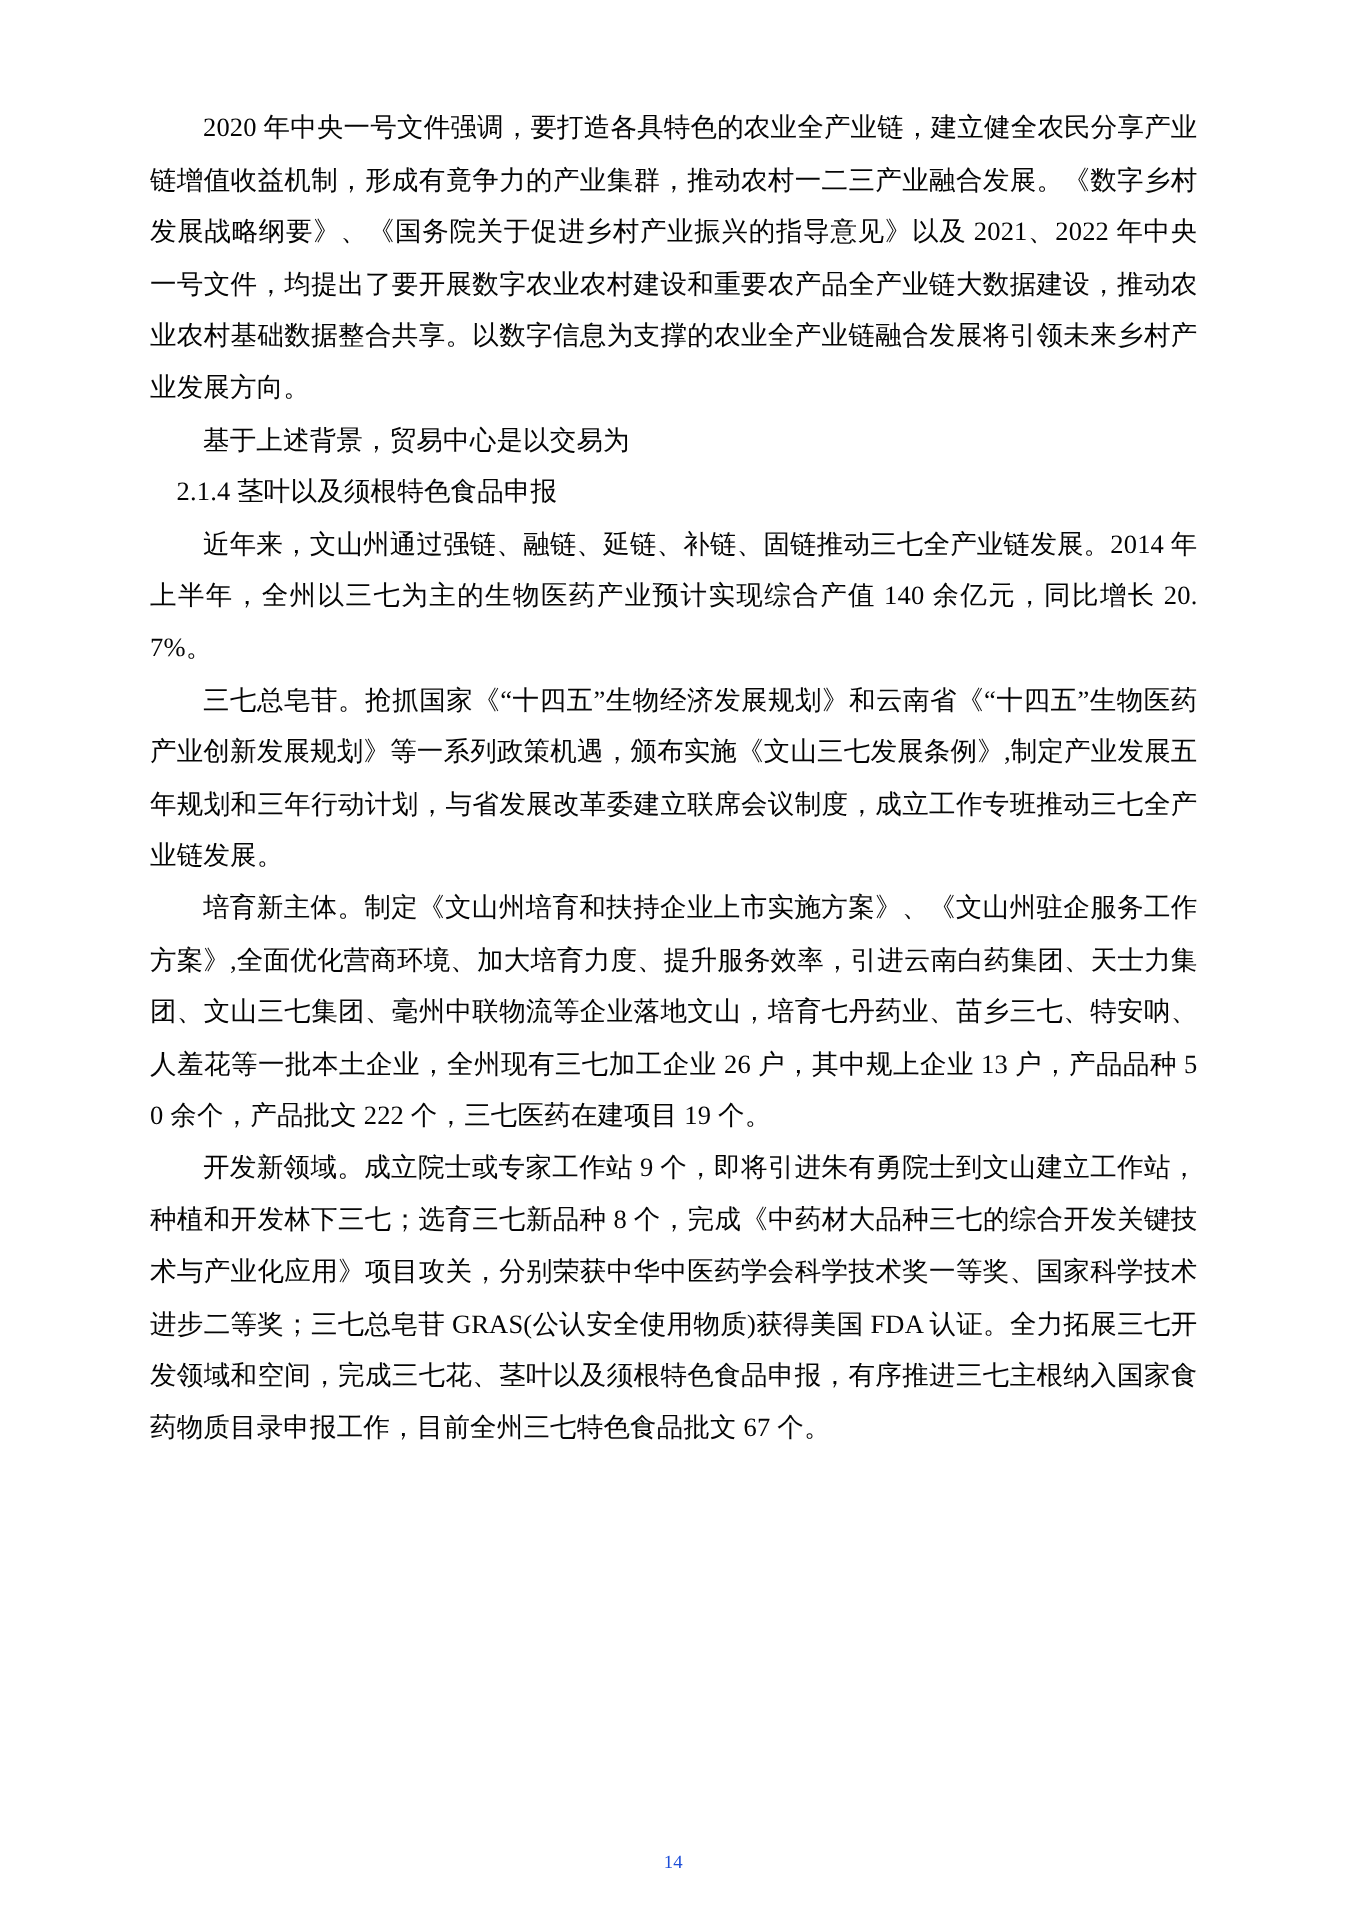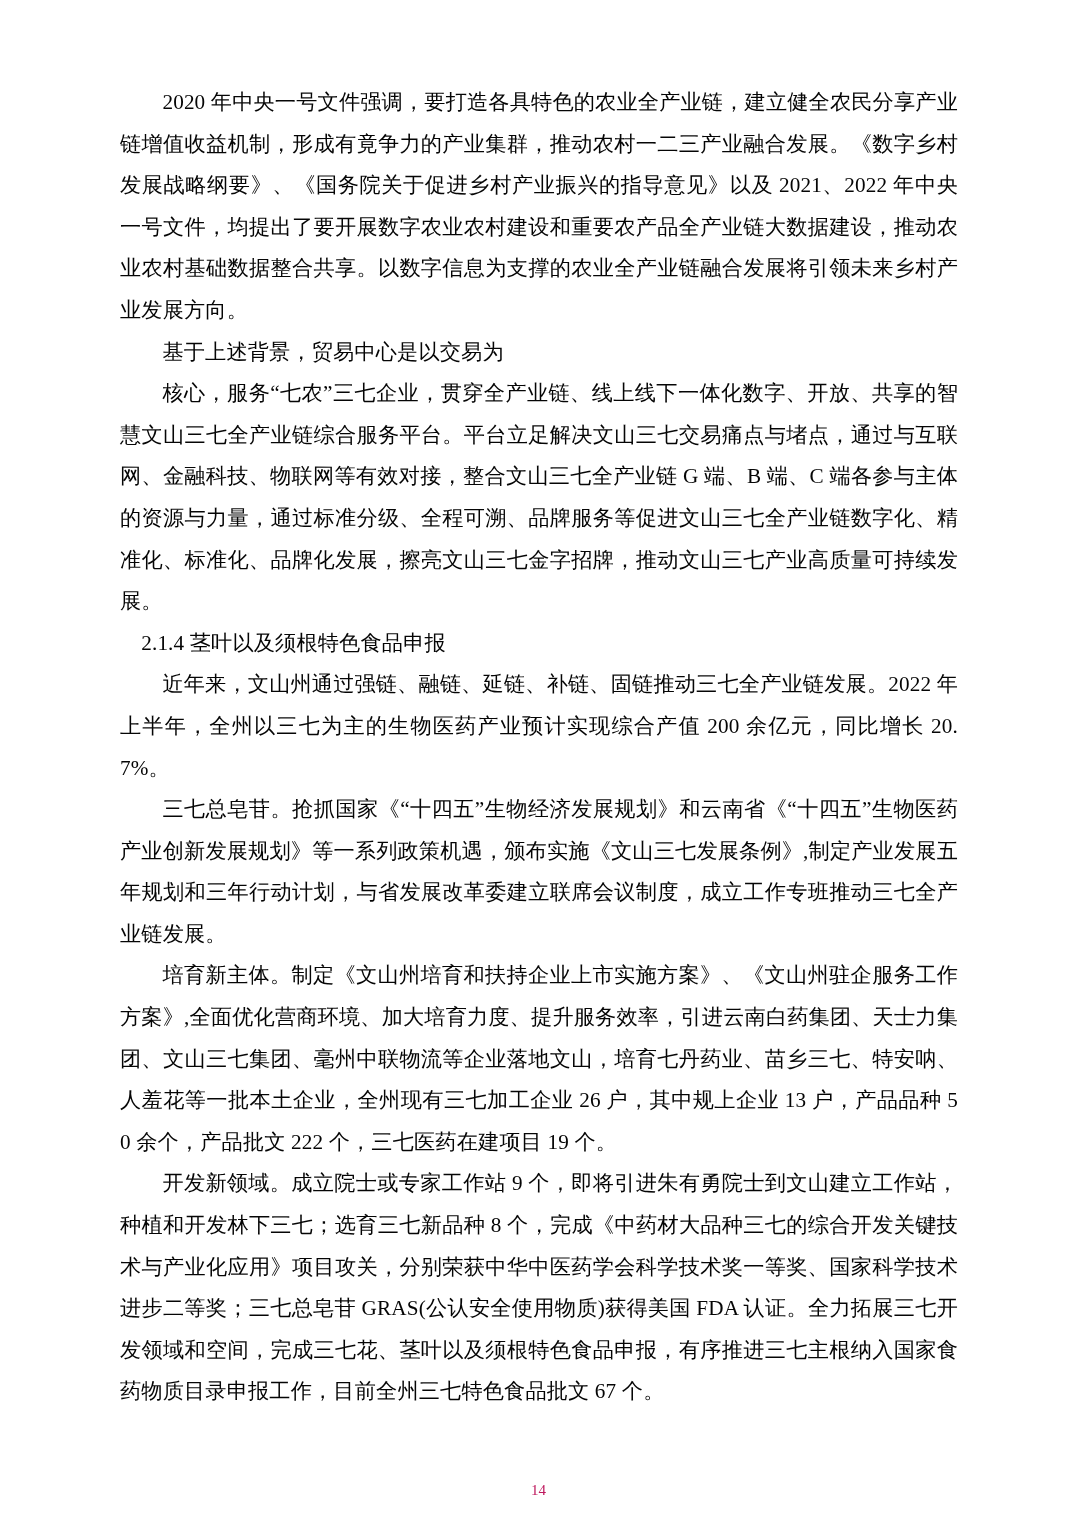--- a/index.html
+++ b/index.html
@@ -48,40 +48,39 @@
     text-align: center;
   }
   .page-number {
     position: absolute;
     left: 0;
     right: 0;
     top: 1481px;
     text-align: center;
     font-size: 15px;
     line-height: 18px;
-    color: #be185d;
+    color: #1d4ed8;
     font-family: "Liberation Serif", "DejaVu Serif", serif;
   }
 </style>
 </head>
 <body>
 
 <div class="page">
 
   <div class="content">
 
     <p class="para indent">2020 年中央一号文件强调，要打造各具特色的农业全产业链，建立健全农民分享产业链增值收益机制，形成有竟争力的产业集群，推动农村一二三产业融合发展。《数字乡村发展战略纲要》、《国务院关于促进乡村产业振兴的指导意见》以及 2021、2022 年中央一号文件，均提出了要开展数字农业农村建设和重要农产品全产业链大数据建设，推动农业农村基础数据整合共享。以数字信息为支撑的农业全产业链融合发展将引领未来乡村产业发展方向。</p>
 
     <p class="para indent short">基于上述背景，贸易中心是以交易为</p>
 
-    <p class="para indent">核心，服务“七农”三七企业，贯穿全产业链、线上线下一体化数字、开放、共享的智慧文山三七全产业链综合服务平台。平台立足解决文山三七交易痛点与堵点，通过与互联网、金融科技、物联网等有效对接，整合文山三七全产业链 G 端、B 端、C 端各参与主体的资源与力量，通过标准分级、全程可溯、品牌服务等促进文山三七全产业链数字化、精准化、标准化、品牌化发展，擦亮文山三七金字招牌，推动文山三七产业高质量可持续发展。</p>
 
     <p class="para heading-indent short">2.1.4 茎叶以及须根特色食品申报</p>
 
-    <p class="para indent">近年来，文山州通过强链、融链、延链、补链、固链推动三七全产业链发展。2022 年上半年，全州以三七为主的生物医药产业预计实现综合产值 200 余亿元，同比增长 20.7%。</p>
+    <p class="para indent">近年来，文山州通过强链、融链、延链、补链、固链推动三七全产业链发展。2014 年上半年，全州以三七为主的生物医药产业预计实现综合产值 140 余亿元，同比增长 20.7%。</p>
 
     <p class="para indent">三七总皂苷。抢抓国家《“十四五”生物经济发展规划》和云南省《“十四五”生物医药产业创新发展规划》等一系列政策机遇，颁布实施《文山三七发展条例》,制定产业发展五年规划和三年行动计划，与省发展改革委建立联席会议制度，成立工作专班推动三七全产业链发展。</p>
 
 
     <p class="para indent">培育新主体。制定《文山州培育和扶持企业上市实施方案》、《文山州驻企服务工作方案》,全面优化营商环境、加大培育力度、提升服务效率，引进云南白药集团、天士力集团、文山三七集团、毫州中联物流等企业落地文山，培育七丹药业、苗乡三七、特安呐、人羞花等一批本土企业，全州现有三七加工企业 26 户，其中规上企业 13 户，产品品种 50 余个，产品批文 222 个，三七医药在建项目 19 个。</p>
 
     <p class="para indent">开发新领域。成立院士或专家工作站 9 个，即将引进朱有勇院士到文山建立工作站，种植和开发林下三七；选育三七新品种 8 个，完成《中药材大品种三七的综合开发关键技术与产业化应用》项目攻关，分别荣获中华中医药学会科学技术奖一等奖、国家科学技术进步二等奖；三七总皂苷 GRAS(公认安全使用物质)获得美国 FDA 认证。全力拓展三七开发领域和空间，完成三七花、茎叶以及须根特色食品申报，有序推进三七主根纳入国家食药物质目录申报工作，目前全州三七特色食品批文 67 个。</p>
 
   </div>
 

